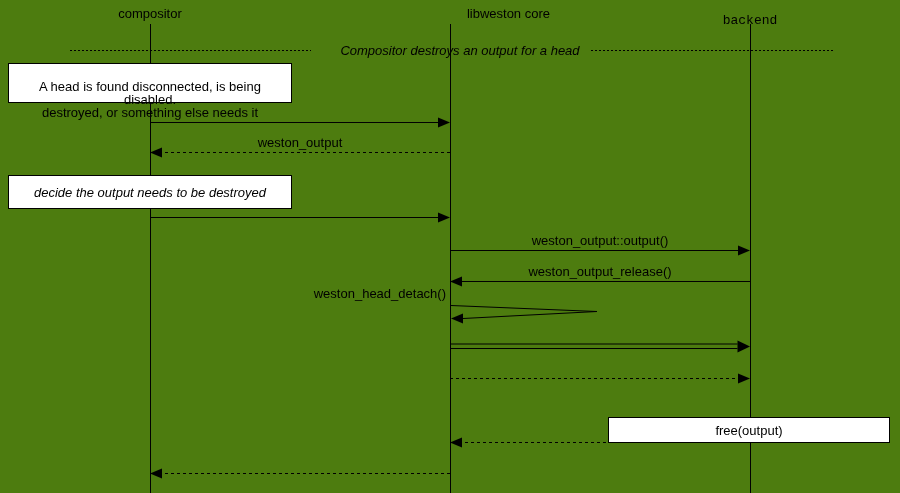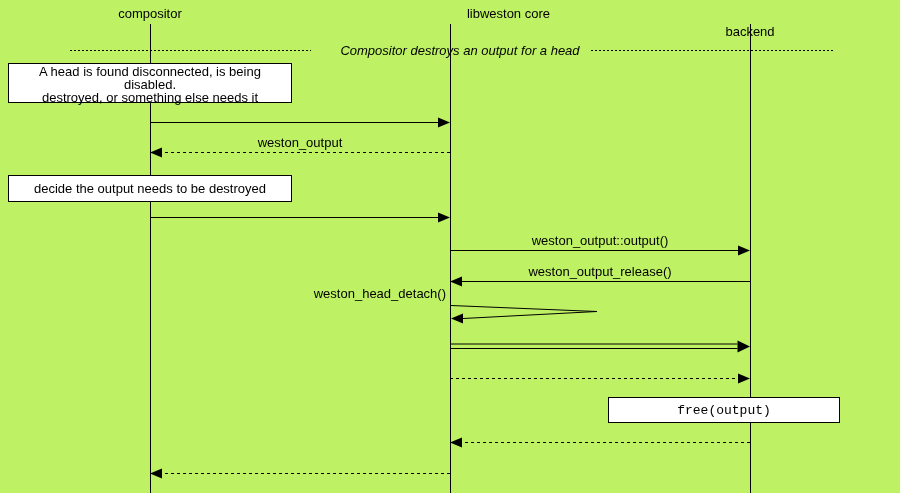--- a/index.html
+++ b/index.html
@@ -1,17 +1,17 @@
 <!DOCTYPE html>
 <html><head>
 <meta charset="utf-8">
 <style>
   html,body { margin:0; padding:0; background:#fff; }
   .stage {
-    position:relative; width:900px; height:493px; background:#bef264;
+    position:relative; width:900px; height:493px; background:#4d7c0f;
     font-family:"Liberation Sans", sans-serif; color:#000; overflow:hidden;
   }
   .stage svg { position:absolute; left:0; top:0; }
   .lbl {
     position:absolute; font-size:13px; line-height:15px; text-align:center;
     white-space:nowrap; color:#000;
   }
   .lbl.right { text-align:right; }
   .notebox {
     position:absolute; box-sizing:border-box; border:1px solid #000; background:#fff;
@@ -83,37 +83,37 @@
     </g>
 
     <g>
       <line x1="450" y1="473.5" x2="162" y2="473.5" stroke="#000" stroke-width="1" stroke-dasharray="3,3"></line>
       <polygon points="150,473.5 162,468.5 162,478.5" fill="#000"></polygon>
     </g>
   </svg>
 
   <div class="lbl" style="left:50px; top:6px; width:200px;">compositor</div>
   <div class="lbl" style="left:350px; top:6px; width:200px;text-align:right;">libweston core</div>
-  <div class="lbl" style="left:650px; top:24px; width:200px;">backend</div>
+  <div class="lbl" style="left:650px; top:13px; width:200px;font-family:Liberation Mono, monospace;">backend</div>
 
   <div class="lbl" style="left:310px; top:43px; width:300px;font-style:italic;">Compositor destroys an output for a head</div>
 
-  <div class="notebox" style="left:8px; top:63px; width:284px; height:40px; padding-top:1px;">
+  <div class="notebox" style="left:8px; top:63px; width:284px; height:40px; padding-top:16px;">
     <div class="nline">A head is found disconnected, is being</div>
     <div class="nline">disabled.</div>
     <div class="nline">destroyed, or something else needs it</div>
   </div>
 
   <div class="lbl" style="left:100px; top:135px; width:400px;">weston_output</div>
 
-  <div class="notebox vcenter" style="left:8px; top:175px; width:284px; height:27px;">
+  <div class="notebox vcenter" style="left:8px; top:175px; width:284px; height:34px;font-style:italic;">
     <span>decide the output needs to be destroyed</span>
   </div>
 
   <div class="lbl" style="left:400px; top:233px; width:400px;">weston_output::output()</div>
   <div class="lbl" style="left:400px; top:264px; width:400px;">weston_output_release()</div>
   <div class="lbl right" style="left:146px; top:286px; width:300px;">weston_head_detach()</div>
 
-  <div class="notebox vcenter" style="left:608px; top:397px; width:232px; height:26px;font-family:Liberation Mono, monospace;">
+  <div class="notebox vcenter" style="left:608px; top:417px; width:282px; height:26px;">
     <span>free(output)</span>
   </div>
 
 </div>
 
 </body></html>

